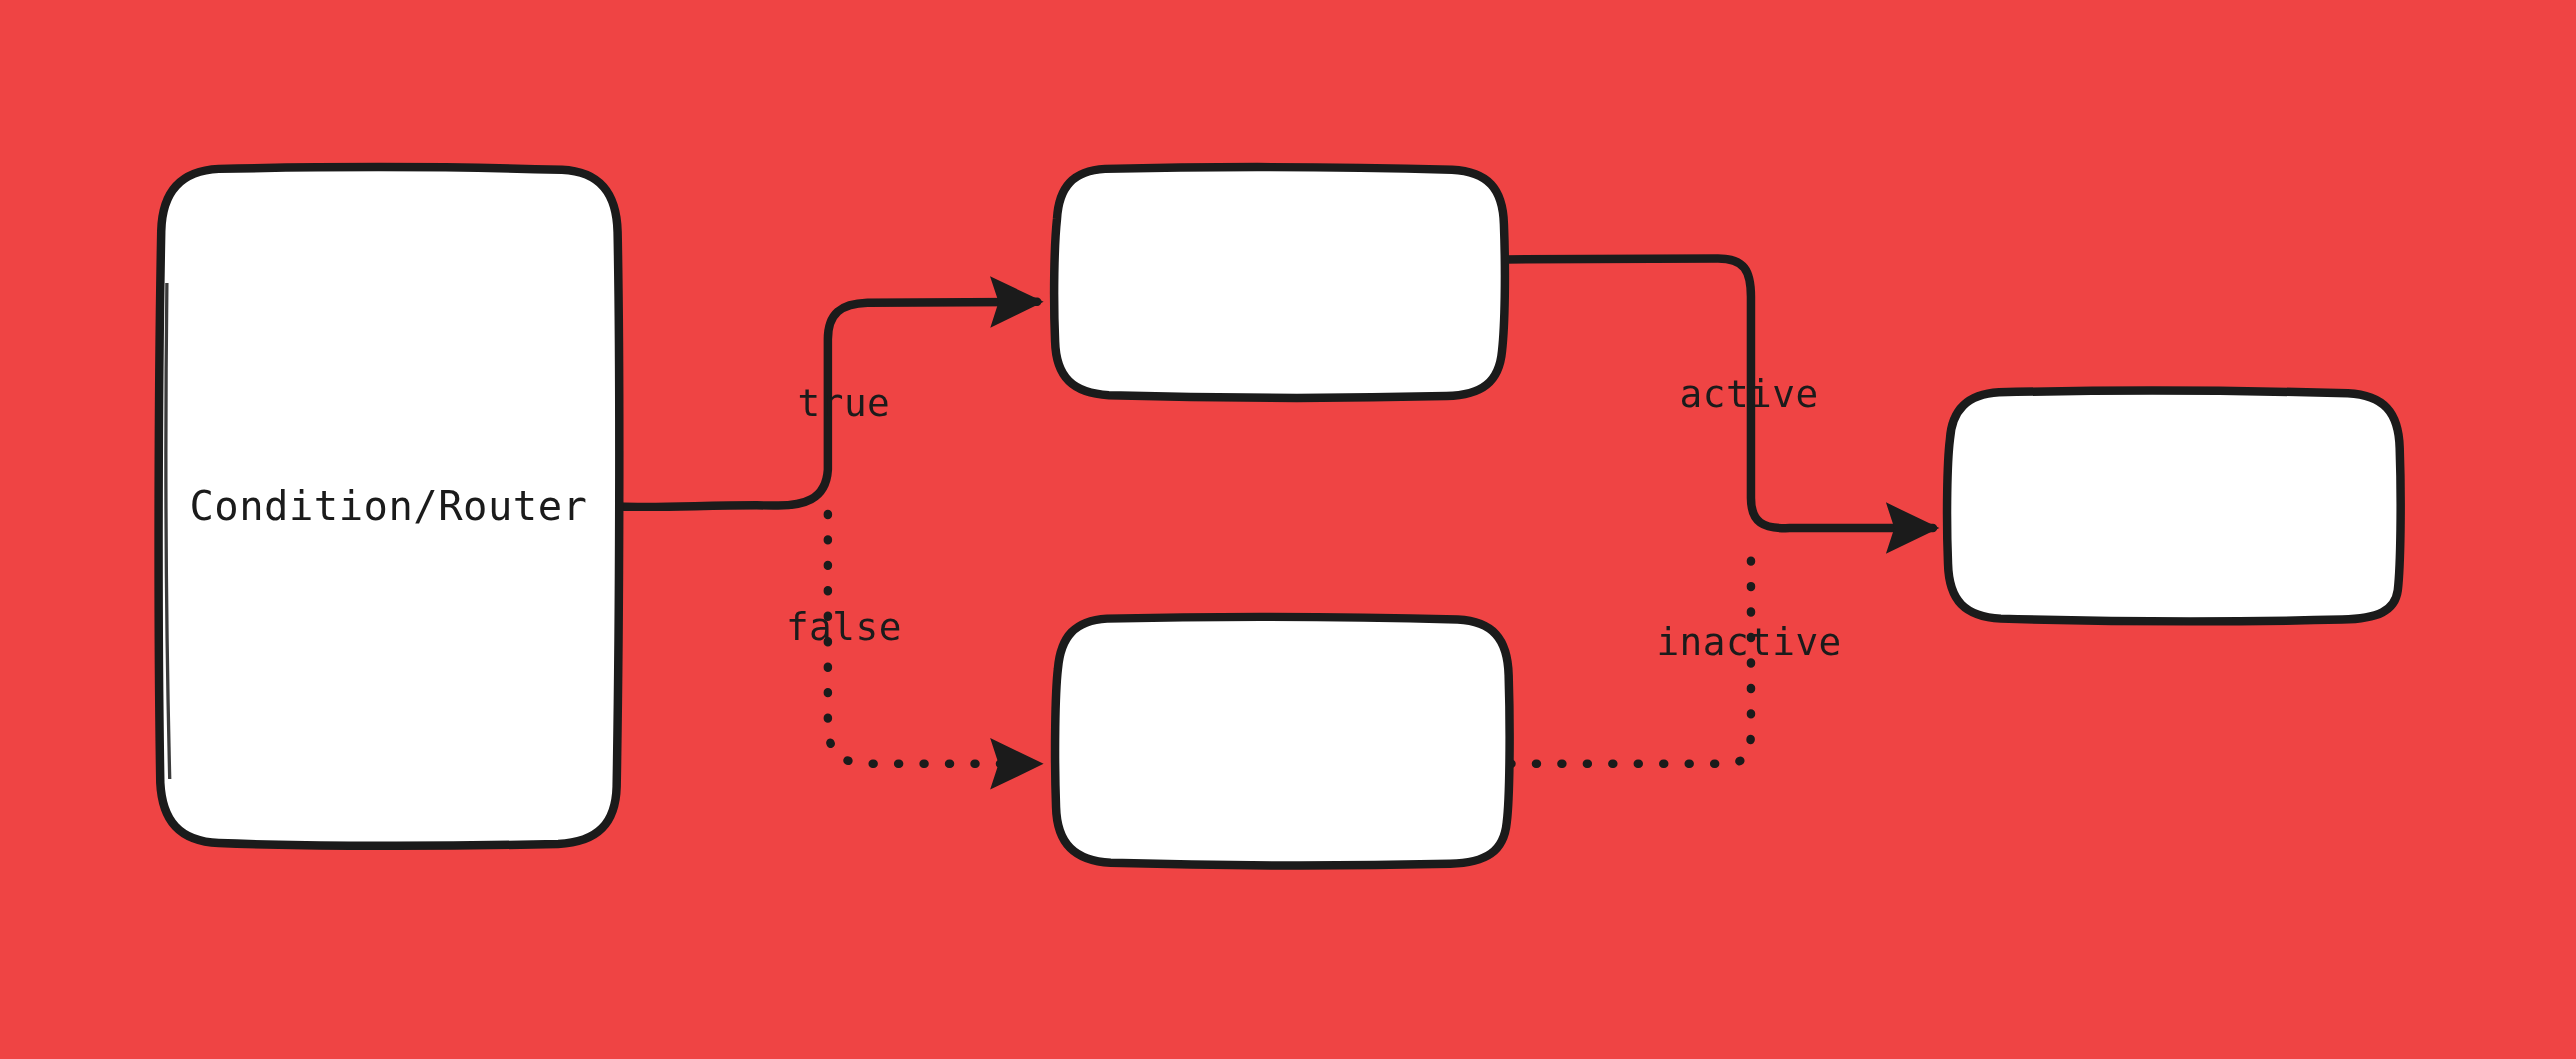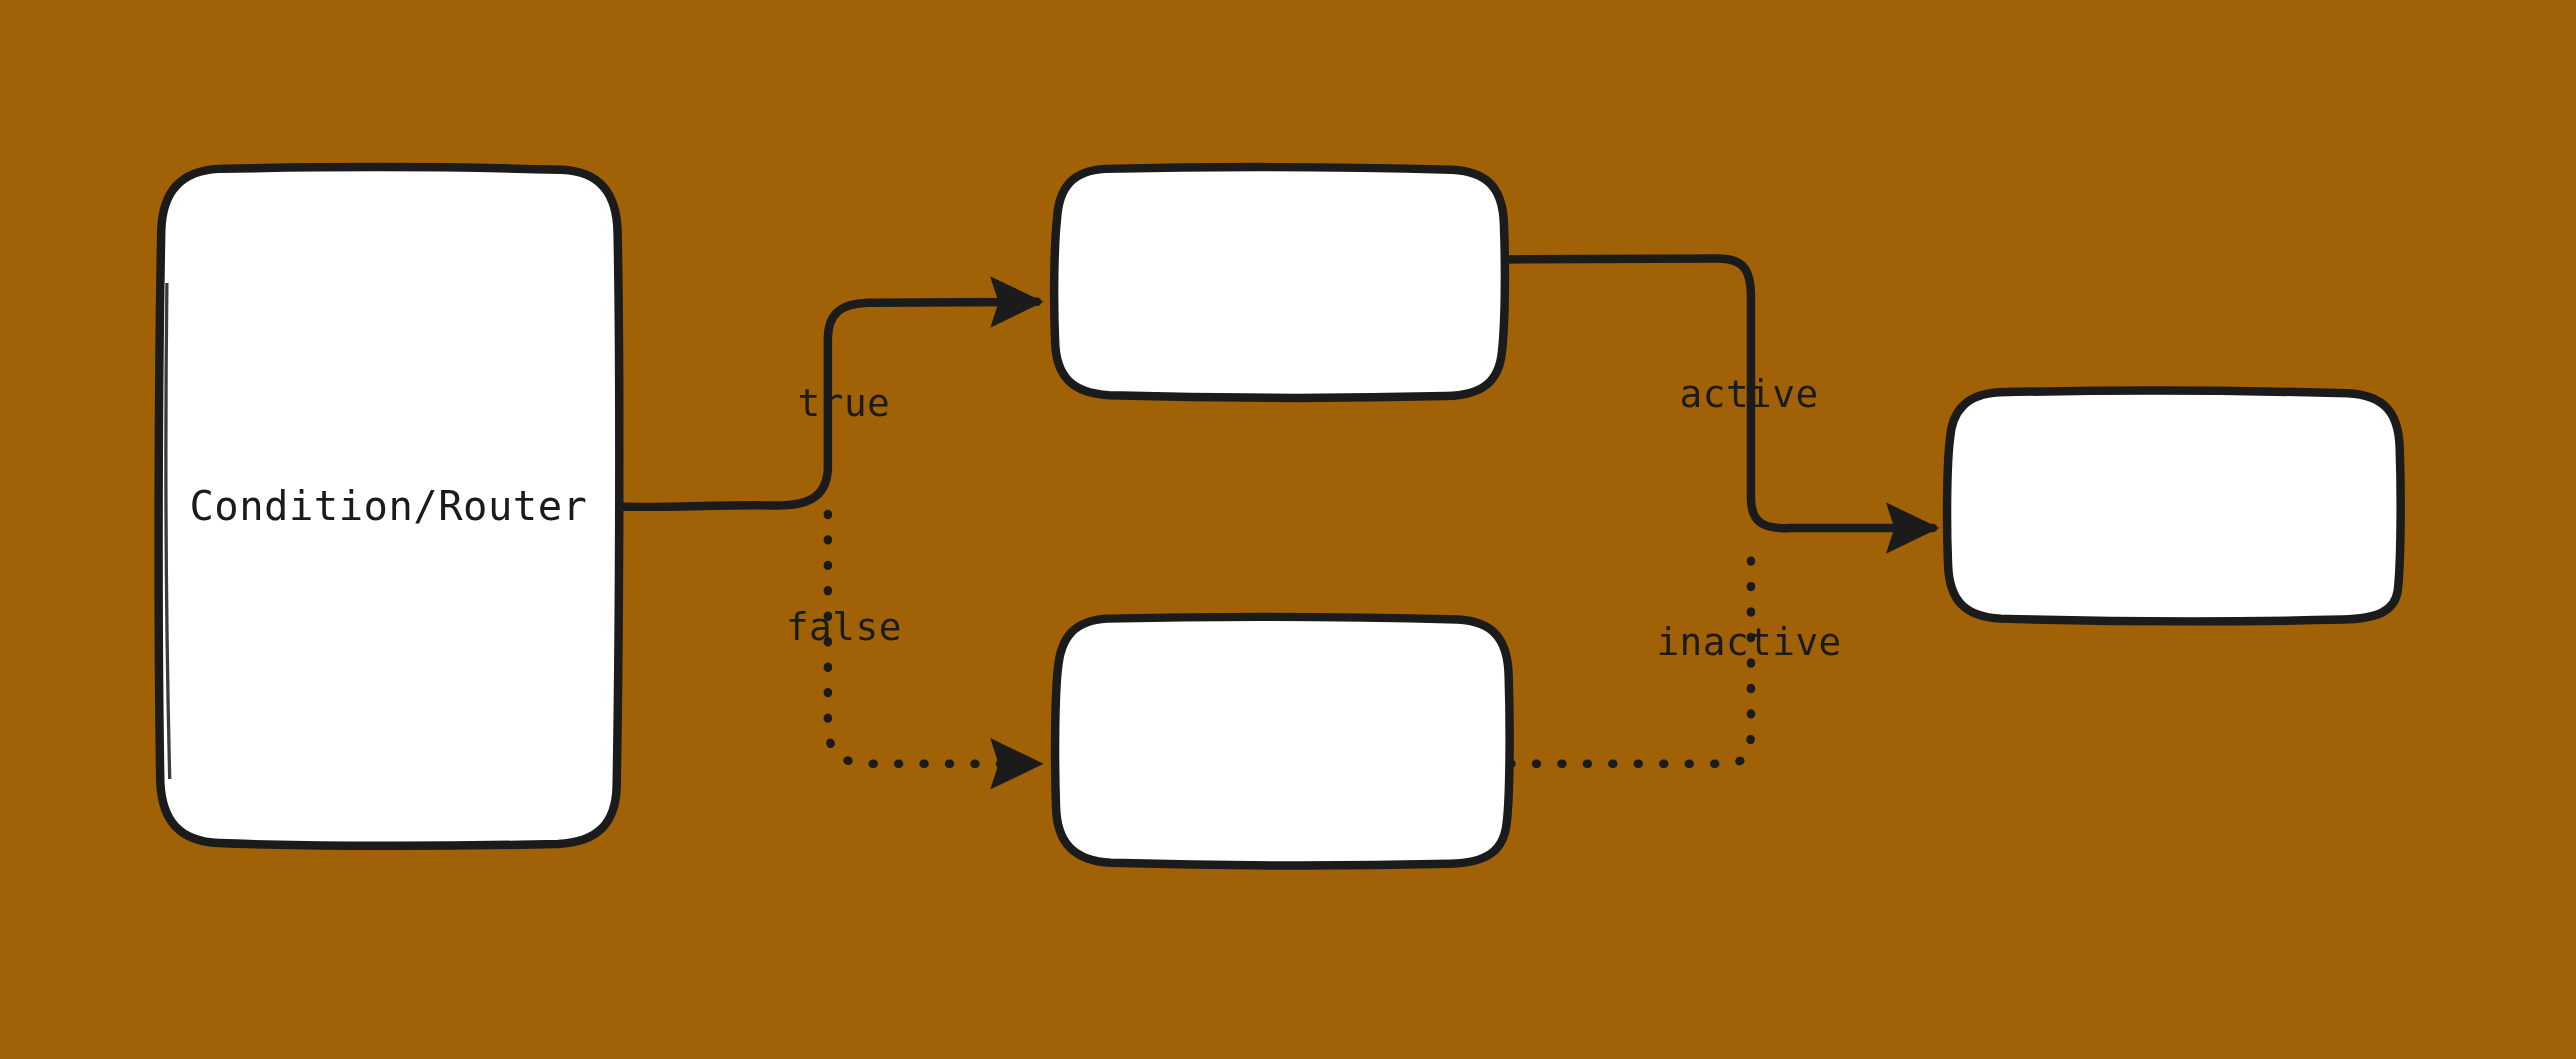--- a/index.html
+++ b/index.html
@@ -10,21 +10,21 @@
   body {
     width: 2576px;
     height: 1060px;
     overflow: hidden;
     font-family: "DejaVu Sans Mono", monospace;
   }
   #diagram-root {
     position: relative;
     width: 2576px;
     height: 1060px;
-    background: #a16207;
+    background: #ef4444;
   }
   svg#flow-svg {
     position: absolute;
     left: 0;
     top: 0;
     width: 2576px;
     height: 1060px;
     display: block;
   }
   .node-shape {

